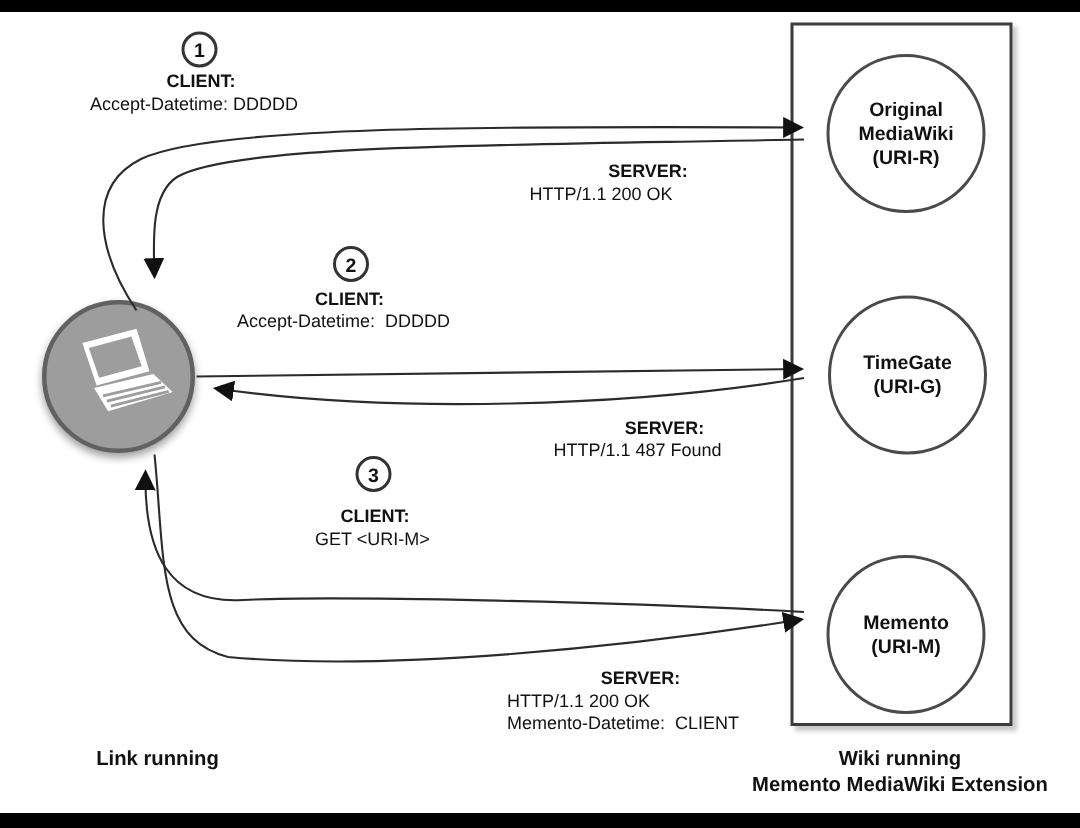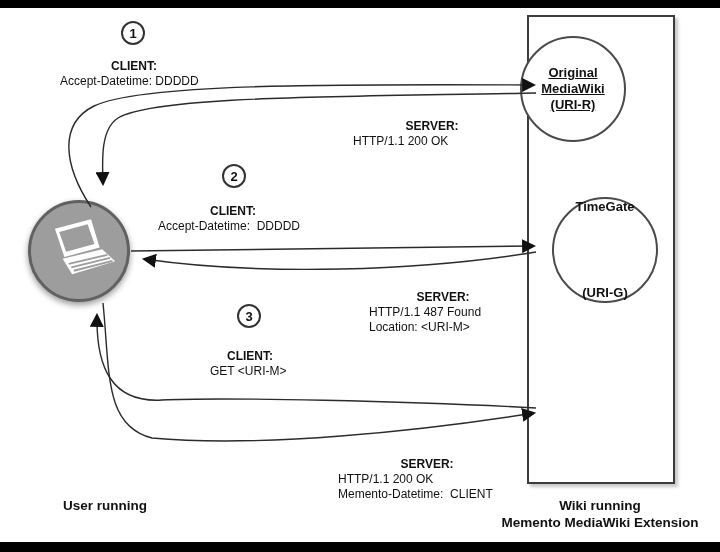--- a/index.html
+++ b/index.html
@@ -12,35 +12,35 @@
   
   .server-box{position:absolute;left:527px;top:15px;width:144px;height:465px;
               background:#fff;border:2px solid #3c3c3c;z-index:1;
               box-shadow:3px 3px 3px rgba(0,0,0,0.22);}
 
   
   .node{position:absolute;width:102px;height:102px;border-radius:50%;
         background:#fff;border:2px solid #4a4a4a;z-index:1;
         display:flex;flex-direction:column;align-items:center;justify-content:center;
         font-weight:700;font-size:13px;line-height:16px;text-align:center;}
-  .node.uri-r{left:520px;top:36px;text-decoration:underline;}
-  .node.uri-g{left:552px;top:197px;justify-content:space-between;}
+  .node.uri-r{left:551px;top:36px;}
+  .node.uri-g{left:552px;top:197px;}
   .node.uri-m{left:551px;top:370px;}
 
   
   .client-circle{position:absolute;left:28px;top:200px;width:102px;height:102px;
                  border-radius:50%;background:#9d9d9d;border:3px solid #616161;
                  z-index:1;box-shadow:0 3px 6px rgba(0,0,0,0.4);
                  display:flex;align-items:center;justify-content:center;box-sizing:border-box;}
 
   
   .arrows{position:absolute;left:0;top:0;width:720px;height:552px;z-index:2;pointer-events:none;}
 
   
-  .tblock{position:absolute;z-index:3;font-size:12px;line-height:15px;margin-top:12px;}
+  .tblock{position:absolute;z-index:3;font-size:12px;line-height:15px;}
   .tblock .title{font-weight:700;text-align:center;}
   .tblock .line{white-space:pre;}
   .step1-client{left:60px;top:47px;width:148px;}
   .step2-client{left:158px;top:192px;width:150px;}
   .step3-client{left:210px;top:337px;width:80px;}
   .step1-server{left:353px;top:107px;width:158px;}
   .step2-server{left:369px;top:278px;width:148px;}
   .step3-server{left:338px;top:445px;width:178px;}
 
   .stepnum{position:absolute;z-index:3;width:20px;height:20px;border-radius:50%;
@@ -65,20 +65,24 @@
   <div class="server-box"></div>
 
   <div class="node uri-r">
     <div>Original</div>
     <div>MediaWiki</div>
     <div>(URI-R)</div>
   </div>
   <div class="node uri-g">
     <div>TimeGate</div>
     <div>(URI-G)</div>
+  </div>
+  <div class="node uri-m">
+    <div>Memento</div>
+    <div>(URI-M)</div>
   </div>
 
   <div class="client-circle">
     <svg width="86" height="86" viewBox="0 0 100 100">
       <path d="M22,24 L64,13 L74,46 L33,57 Z" fill="#ffffff"></path>
       <path d="M27,28 L60,19 L68,42 L35,51 Z" fill="#9d9d9d"></path>
       <path d="M31,59 L77,48 L92,62 L42,77 Z" fill="#ffffff"></path>
       <path d="M38,65 L83,54.5" stroke="#9d9d9d" stroke-width="2.2" fill="none"></path>
       <path d="M41,69 L86,58" stroke="#9d9d9d" stroke-width="2.2" fill="none"></path>
       <path d="M44,73 L89,61.5" stroke="#9d9d9d" stroke-width="2.2" fill="none"></path>
@@ -118,28 +122,27 @@
     <div class="line">GET &lt;URI-M&gt;</div>
   </div>
 
   <div class="tblock step1-server">
     <div class="title">SERVER:</div>
     <div class="line">HTTP/1.1 200 OK</div>
   </div>
   <div class="tblock step2-server">
     <div class="title">SERVER:</div>
     <div class="line">HTTP/1.1 487 Found</div>
-    <div class="line">Location: &lt;URI-M&gt;</div>
   </div>
   <div class="tblock step3-server">
     <div class="title">SERVER:</div>
     <div class="line">HTTP/1.1 200 OK</div>
     <div class="line">Memento-Datetime:  CLIENT</div>
   </div>
 
   <div class="caption client">
-    <div>User running</div>
+    <div>Link running</div>
   </div>
   <div class="caption wiki">
     <div>Wiki running</div>
     <div>Memento MediaWiki Extension</div>
   </div>
 </div>
 
 </body></html>

